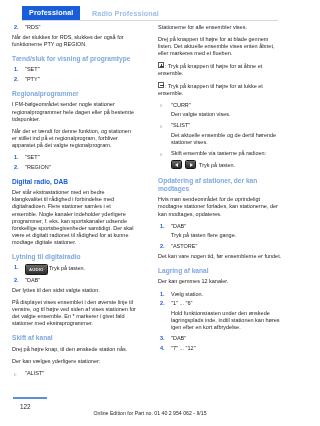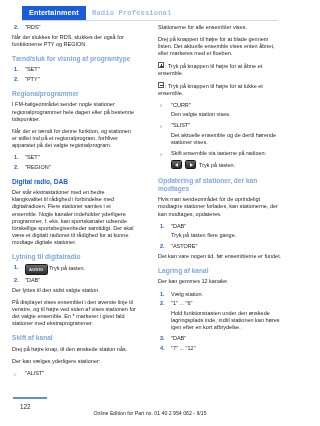--- a/index.html
+++ b/index.html
@@ -23,21 +23,20 @@
     font-size: 7.2px; font-weight: bold;
     padding: 3px 7px 3px 7px;
     letter-spacing: .1px;
     line-height: 8px;
   }
   .hdr-sub {
     position: absolute; left: 92px; top: 3px;
     color: #9dbdea;
     font-size: 7.2px; font-weight: bold;
     letter-spacing: .1px;
-    font-family: Liberation Mono, monospace;
   }
   .hdr-rule {
     position: absolute; left: 22px; top: 14px; width: 256px; height: 1px;
     background: #cfd9e6;
   }
 
   
   .cols {
     position: absolute; top: 24px; left: 0;
     width: 300px; height: 368px;
@@ -182,21 +181,21 @@
     font-size: 5.2px;
     color: #231f20;
   }
 </style>
 </head>
 <body>
 
 <div class="page">
 
   <div class="header">
-    <div class="hdr-tab">Entertainment</div>
+    <div class="hdr-tab">Professional</div>
     <div class="hdr-sub">Radio Professional</div>
     <div class="hdr-rule"></div>
   </div>
 
   <div class="cols">
 
     <div class="col col-left">
 
       <div class="step">
         <span class="num">2.</span>

